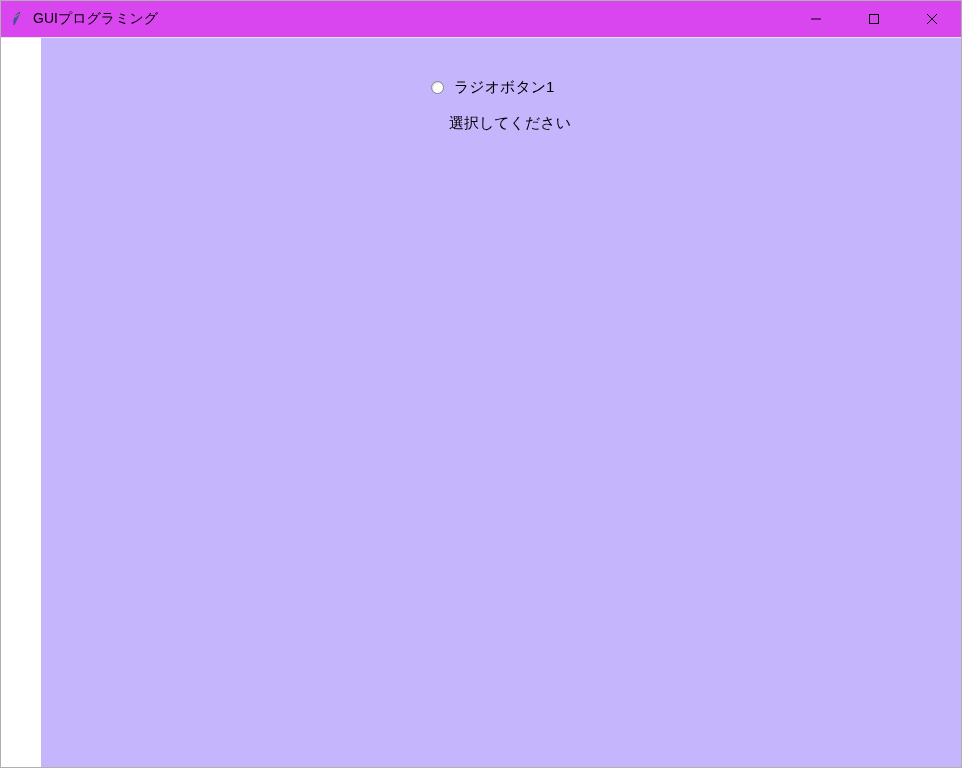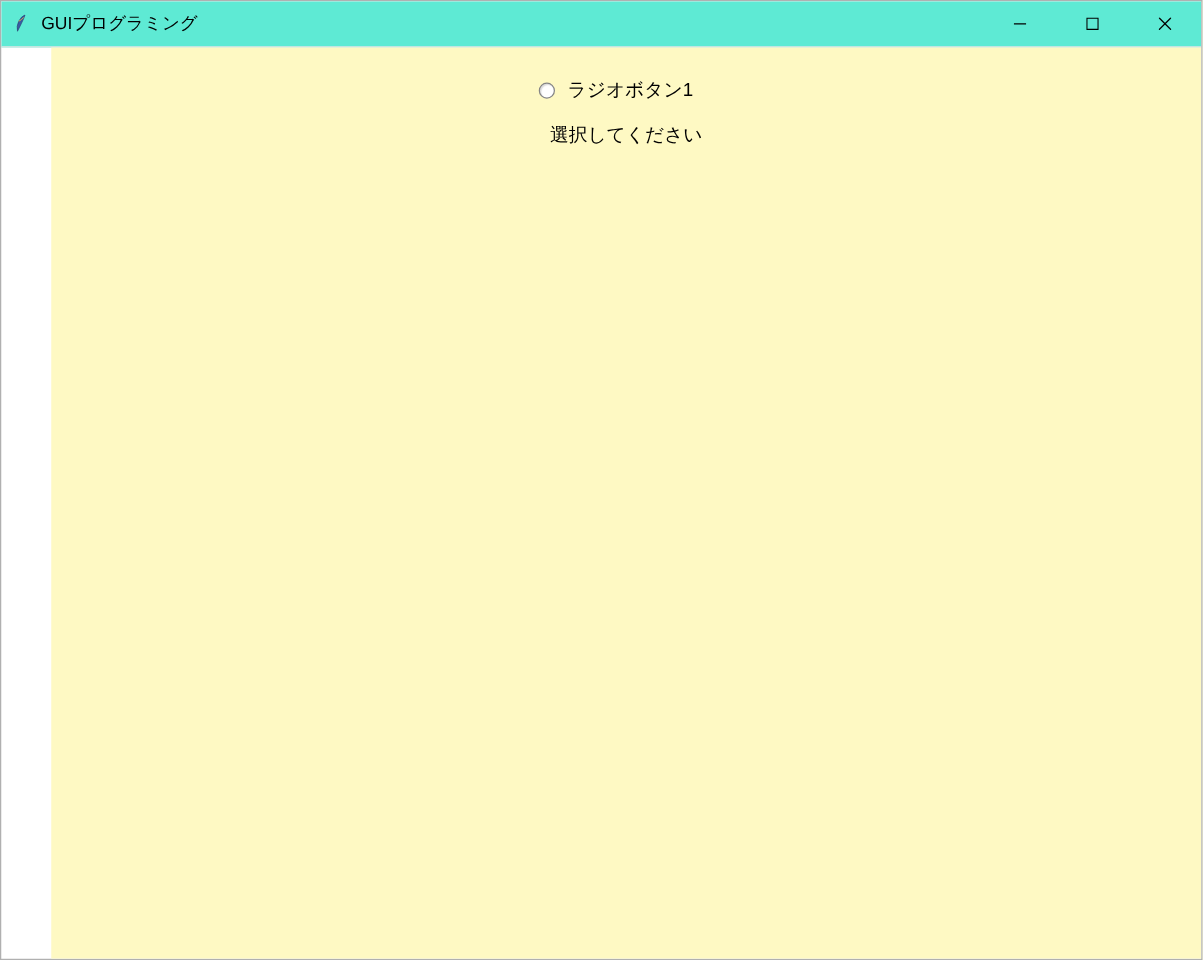--- a/index.html
+++ b/index.html
@@ -10,21 +10,21 @@
     body {
       font-family: "Yu Gothic UI", "Meiryo UI", "MS UI Gothic", sans-serif;
       background: #ffffff;
       width: 962px;
       height: 768px;
       overflow: hidden;
       border: 1px solid #b0b0b0;
     }
     .titlebar {
       height: 37px;
-      background: #5eead4;
+      background: #d946ef;
       display: flex;
       align-items: center;
       padding-left: 8px;
       border-bottom: 1px solid #e5e5e5;
     }
     .titlebar-icon {
       width: 16px;
       height: 16px;
       margin-right: 8px;
       display: inline-flex;
@@ -45,22 +45,22 @@
       height: 100%;
       display: flex;
       align-items: center;
       justify-content: center;
       background: transparent;
       border: none;
       cursor: pointer;
     }
     .client-area {
       height: calc(100% - 37px);
-      background: #fef9c3;
-      padding-top: 16px;
+      background: #c4b5fd;
+      padding-top: 31px;
       margin-left: 40px;
     }
     .form-content {
       display: flex;
       flex-direction: column;
       align-items: center;
     }
     .radio-row {
       display: flex;
       align-items: center;
@@ -90,21 +90,21 @@
       border-radius: 50%;
       display: block;
     }
     .label-row {
       height: 36px;
       display: flex;
       align-items: center;
       font-size: 15px;
       color: #000;
       width: 140px;
-      justify-content: center;
+      justify-content: flex-end;
     }
   </style>
 </head>
 <body>
 
 <div class="titlebar">
   <span class="titlebar-icon">
     <svg width="16" height="16" viewBox="0 0 16 16">
       <path d="M5 14 Q4 10 6 6 Q8 2 11 1 Q10 4 8 8 Q6 12 5 14 Z" fill="#3b5ba5" stroke="#2a3f6f" stroke-width="0.5"></path>
       <path d="M6 6 Q8 5 10 3" fill="none" stroke="#d4a84b" stroke-width="0.8"></path>

